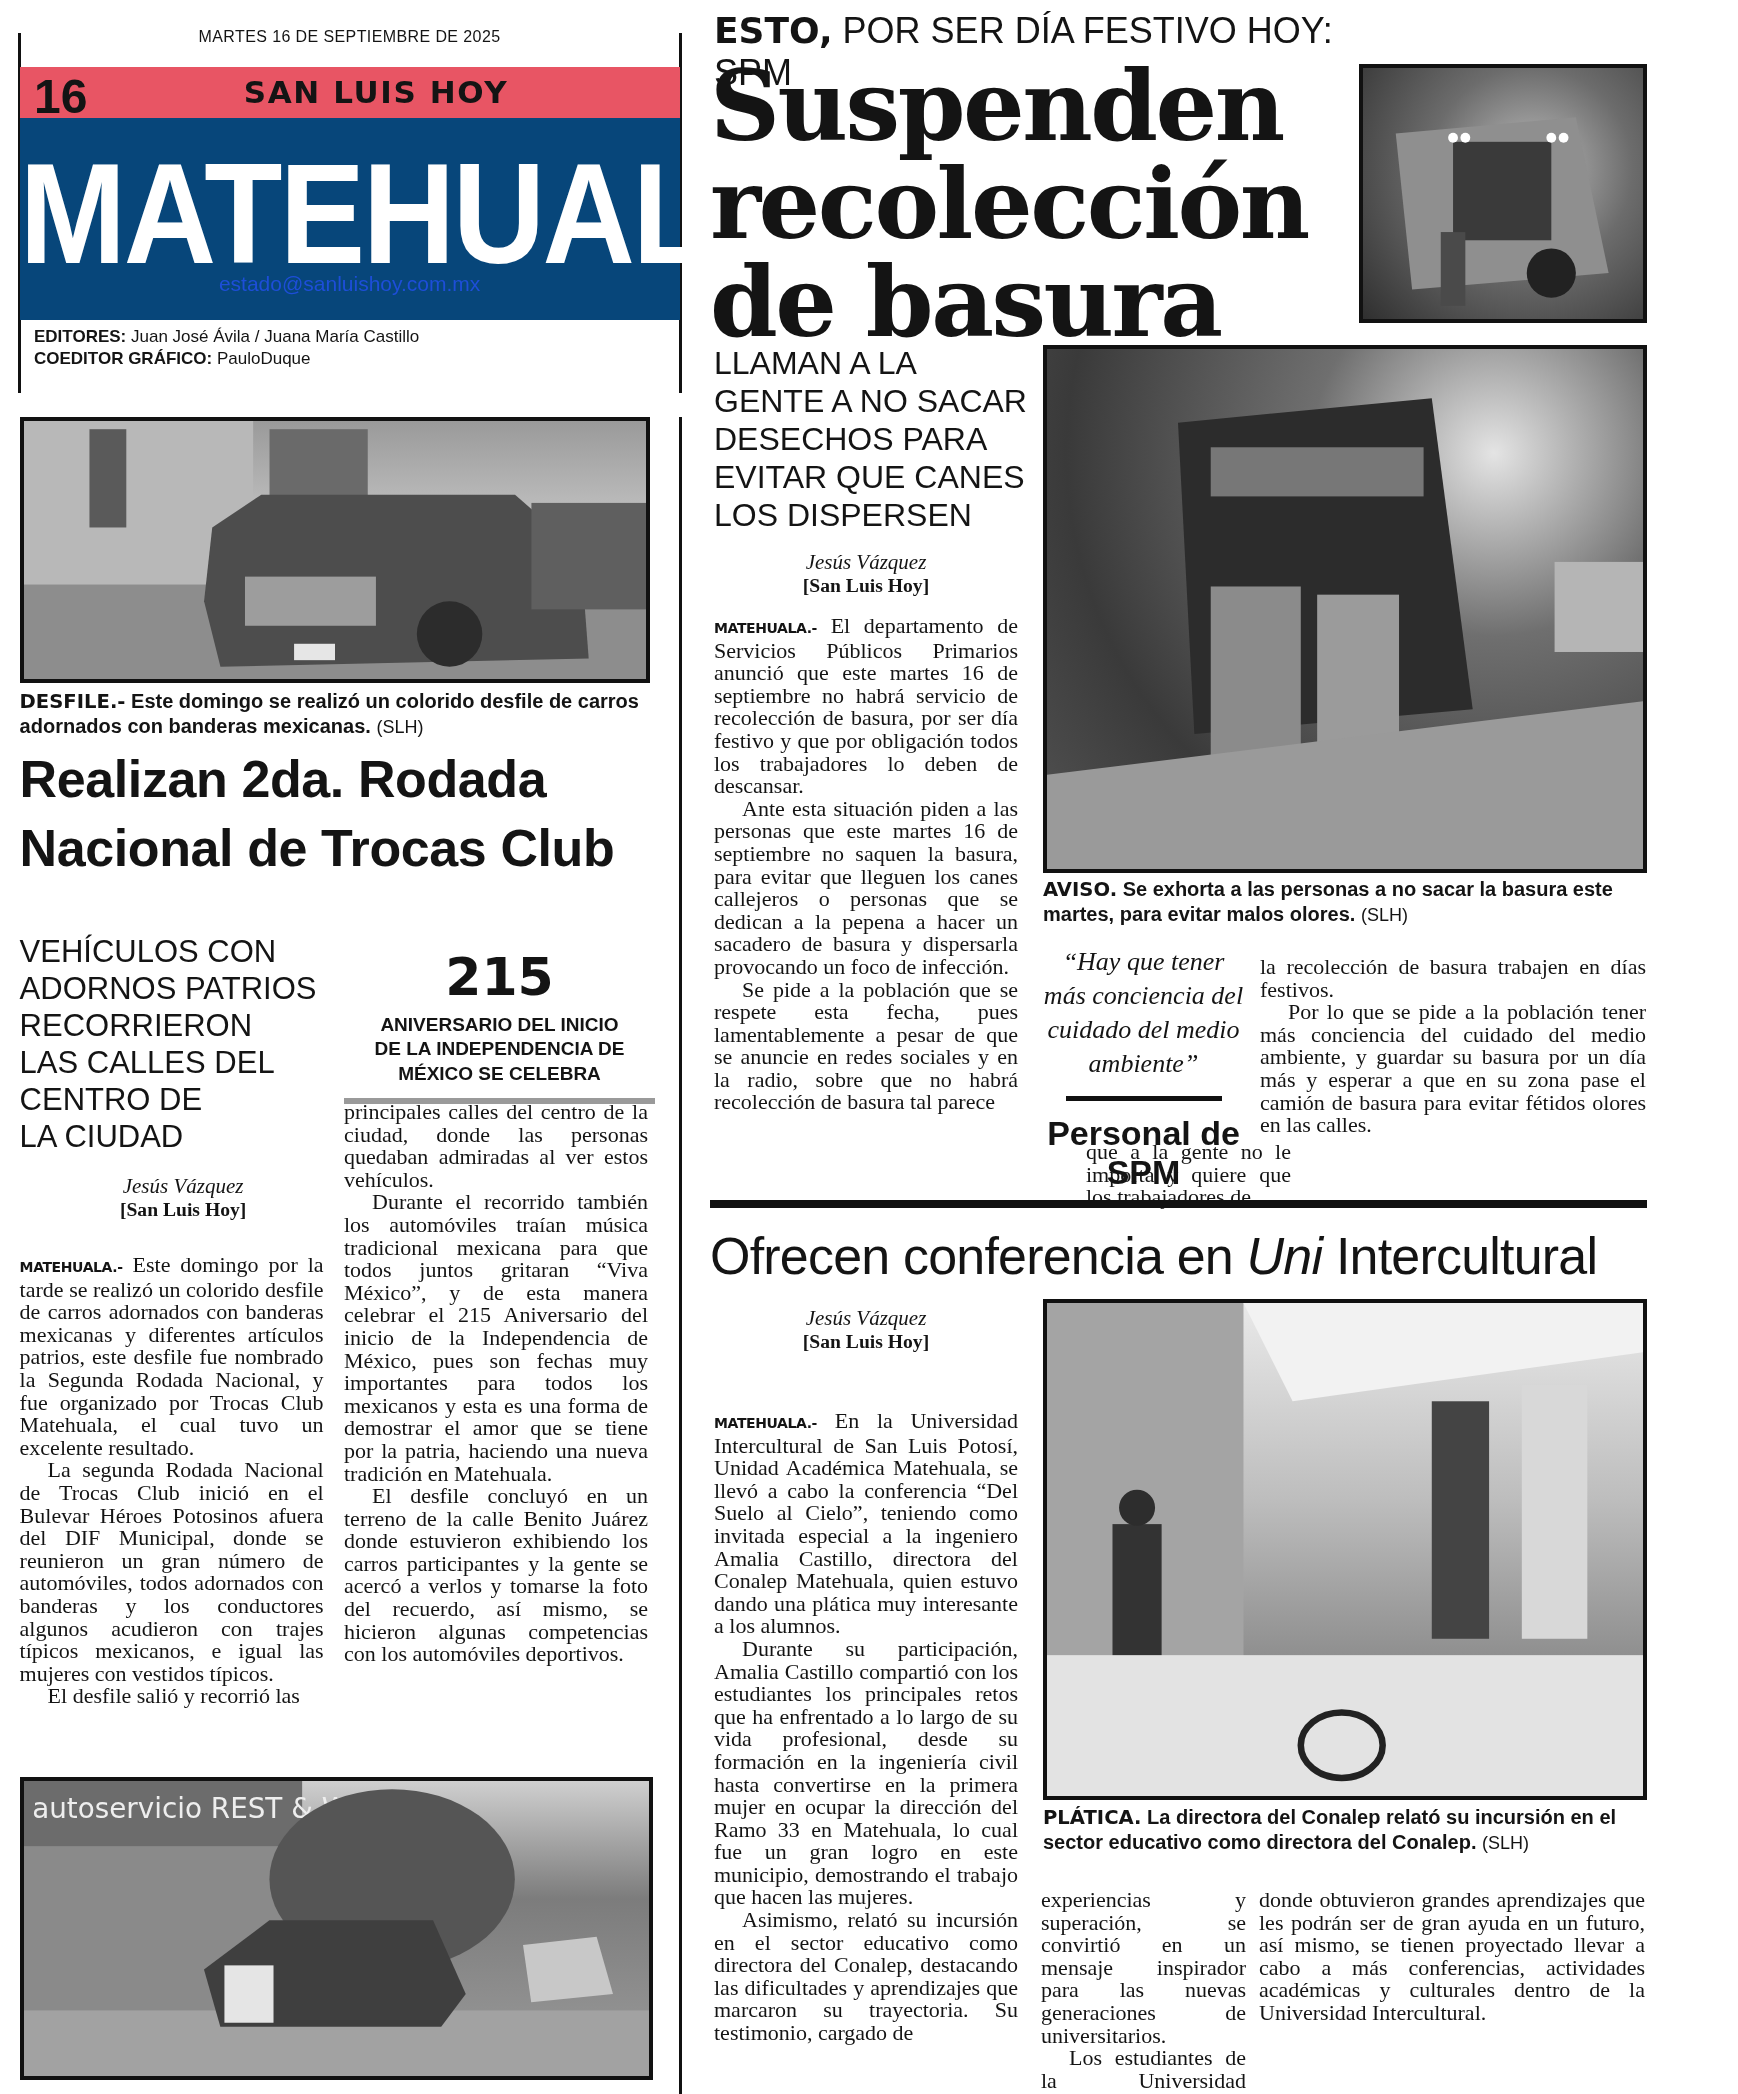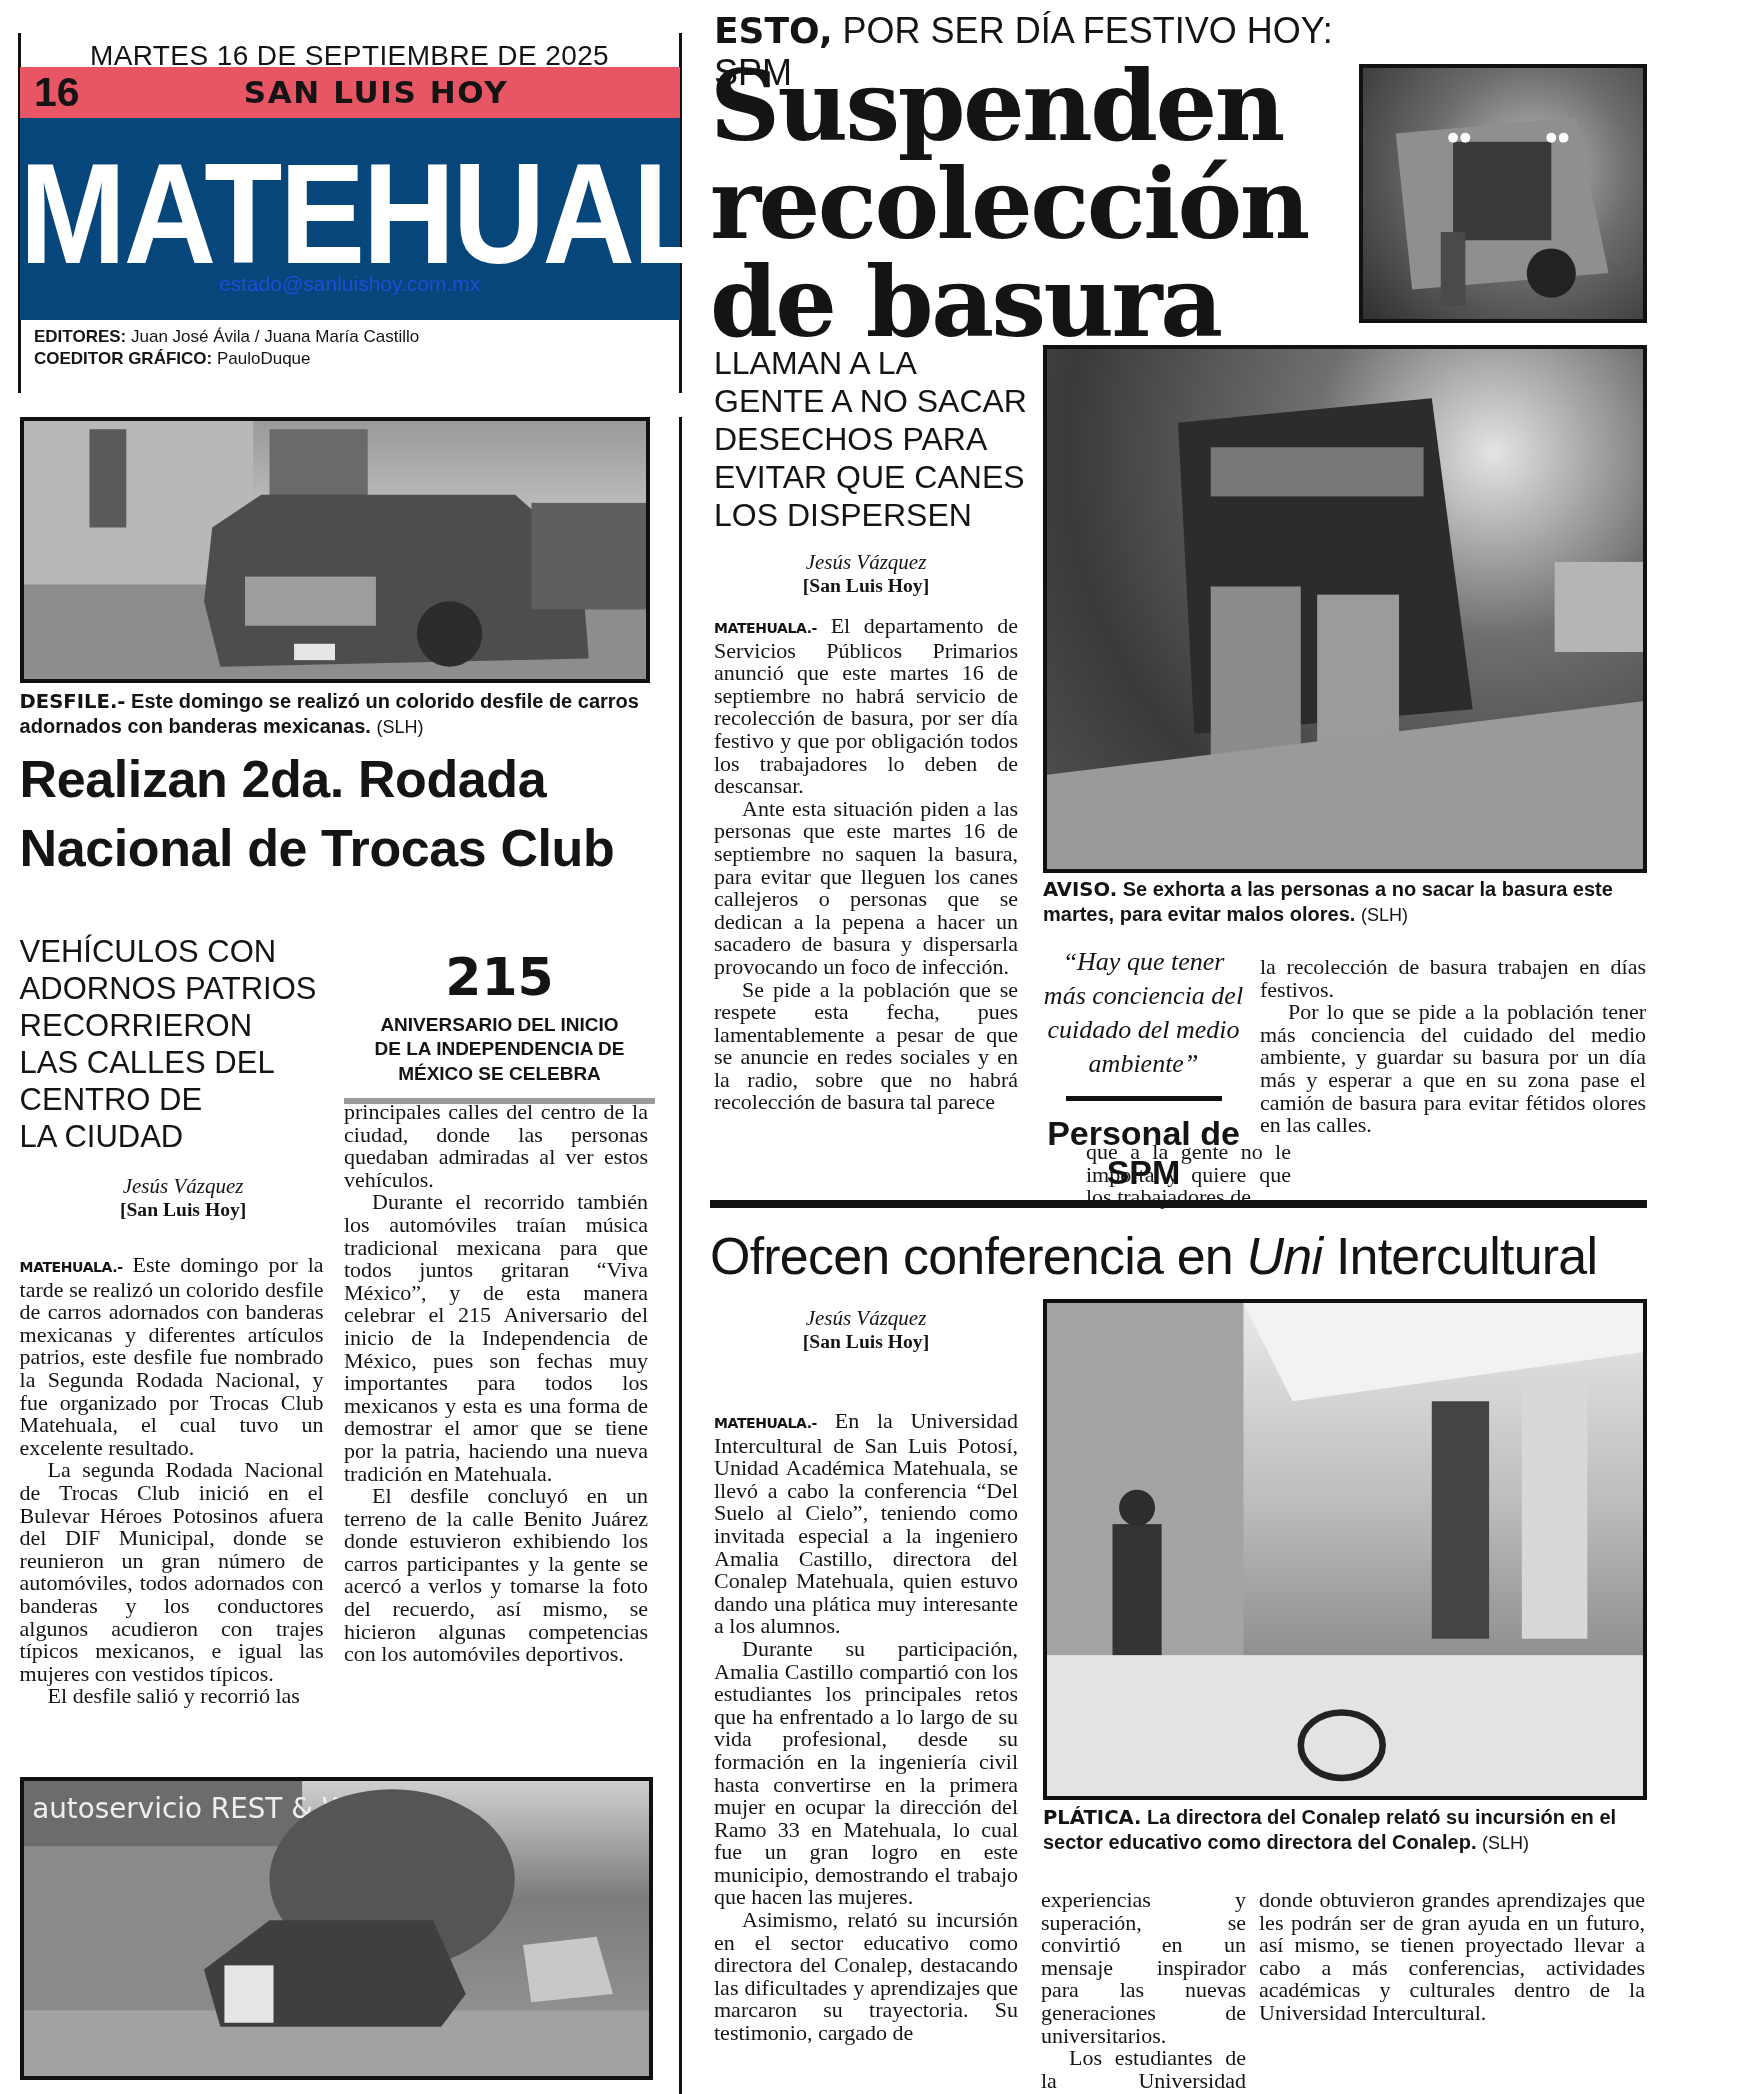--- a/index.html
+++ b/index.html
@@ -4,23 +4,23 @@
 <style>
   html,body{margin:0;padding:0;background:#fff;}
   body{width:1739px;height:2095px;position:relative;overflow:hidden;font-family:"Liberation Sans",sans-serif;color:#141414;}
   .abs{position:absolute;}
   .serif{font-family:"Liberation Serif","DejaVu Serif",serif;}
   .sans{font-family:"Liberation Sans","DejaVu Sans",sans-serif;}
   .vrule{position:absolute;width:2.5px;background:#111;}
   .hrule{position:absolute;background:#111;}
 
   
-  .date{left:18px;top:28px;width:663px;text-align:center;font-size:28px;letter-spacing:0.4px;margin-top:12px;}
+  .date{left:18px;top:28px;width:663px;text-align:center;font-size:16px;letter-spacing:0.4px;}
   .pinkbar{left:19.6px;top:67px;width:660px;height:51px;background:#E85564;}
-  .pagenum{left:34px;top:69px;font-size:41px;font-weight:bold;}
+  .pagenum{left:34px;top:69px;font-size:48px;font-weight:bold;}
   .pubname{left:196px;top:74px;width:360px;text-align:center;font-size:31px;font-weight:bold;letter-spacing:1.6px;font-family:"DejaVu Sans",sans-serif;}
   .navy{left:19.6px;top:118px;width:660px;height:202px;background:#07467A;}
   .section{left:19.6px;top:131px;width:660px;text-align:center;color:#fff;font-size:128px;font-weight:bold;letter-spacing:-2.5px;transform:scaleY(1.12);transform-origin:top;font-family:"Liberation Sans Narrow","Liberation Sans",sans-serif;}
   .email{left:19.6px;top:272px;width:660px;text-align:center;color:#1d4ed8;font-size:21px;}
   .credits{left:34px;top:326px;font-size:17px;line-height:22px;}
   .credits b{font-weight:bold;}
 
   
   .body{font-family:"Liberation Serif","DejaVu Serif",serif;font-size:22px;line-height:22.6px;text-align:justify;hyphens:manual;}
   .body p{margin:0;text-indent:28px;}

